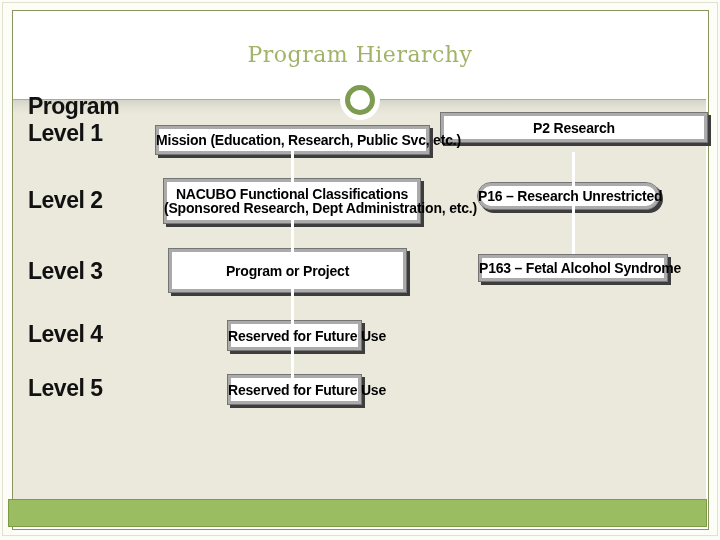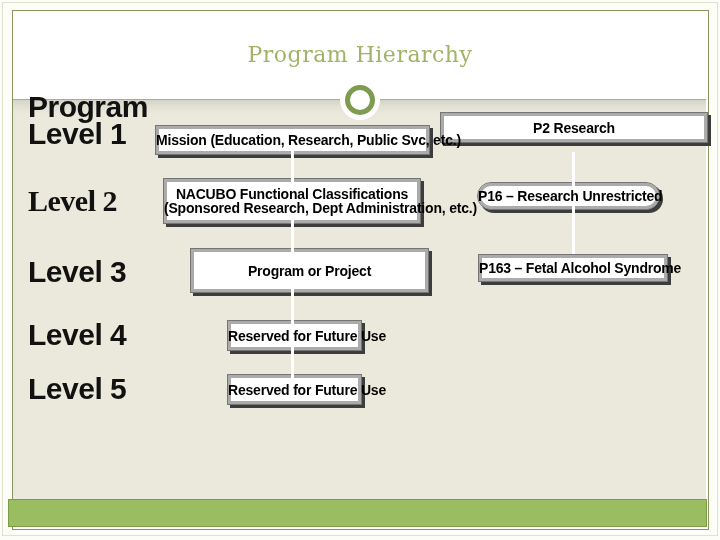--- a/index.html
+++ b/index.html
@@ -37,21 +37,21 @@
     position:absolute;left:340px;top:80px;width:40px;height:40px;
     border-radius:50%;background:#ffffff;z-index:4;
   }
   .ring{
     position:absolute;left:345px;top:85px;width:30px;height:30px;
     box-sizing:border-box;border:5px solid var(--color-ring,#7e9c4f);
     border-radius:50%;background:#ffffff;z-index:4;
   }
   .level-label{
     position:absolute;left:28px;width:140px;z-index:5;
-    font-weight:bold;font-size:30px;line-height:27px;color:#111111;
+    font-weight:bold;font-size:23px;line-height:27px;color:#111111;
     letter-spacing:-0.5px;
   }
   .level-label span{display:block;}
   .node{
     position:absolute;background:#ffffff;
     border:1px solid #757575;
     box-shadow:inset 0 0 0 3px #ababab, 3px 3px 0 #3d3d3d;
     display:flex;flex-direction:column;justify-content:center;
     text-align:center;
     font-weight:bold;font-size:14px;line-height:14px;
@@ -78,21 +78,21 @@
 
 <div class="slide-title">Program Hierarchy</div>
 
 <div class="ring-halo"></div>
 <div class="ring"></div>
 
 <div class="level-label" style="top:93px;">
   <span>Program</span>
   <span>Level 1</span>
 </div>
-<div class="level-label" style="top:187px;font-family:Liberation Serif, serif;">
+<div class="level-label" style="top:187px;">
   <span>Level 2</span>
 </div>
 <div class="level-label" style="top:258px;">
   <span>Level 3</span>
 </div>
 <div class="level-label" style="top:321px;">
   <span>Level 4</span>
 </div>
 <div class="level-label" style="top:375px;">
   <span>Level 5</span>
@@ -105,21 +105,21 @@
 <div class="connector" style="left:572px;top:152px;height:35px;"></div>
 <div class="connector" style="left:572px;top:203px;height:51px;"></div>
 
 <div class="node" style="left:155px;top:125px;width:273px;height:28px;">
   <span>Mission (Education, Research, Public Svc, etc.)</span>
 </div>
 <div class="node" style="left:163px;top:178px;width:256px;height:44px;">
   <span>NACUBO Functional Classifications</span>
   <span>(Sponsored Research, Dept Administration, etc.)</span>
 </div>
-<div class="node" style="left:190px;top:248px;width:237px;height:43px;gap:36px;">
+<div class="node" style="left:168px;top:248px;width:237px;height:43px;gap:36px;">
   <span>Program or Project</span>
 </div>
 <div class="node" style="left:227px;top:320px;width:133px;height:29px;">
   <span>Reserved for Future Use</span>
 </div>
 <div class="node" style="left:227px;top:374px;width:133px;height:29px;">
   <span>Reserved for Future Use</span>
 </div>
 
 <div class="node" style="left:440px;top:112px;width:266px;height:29px;">

